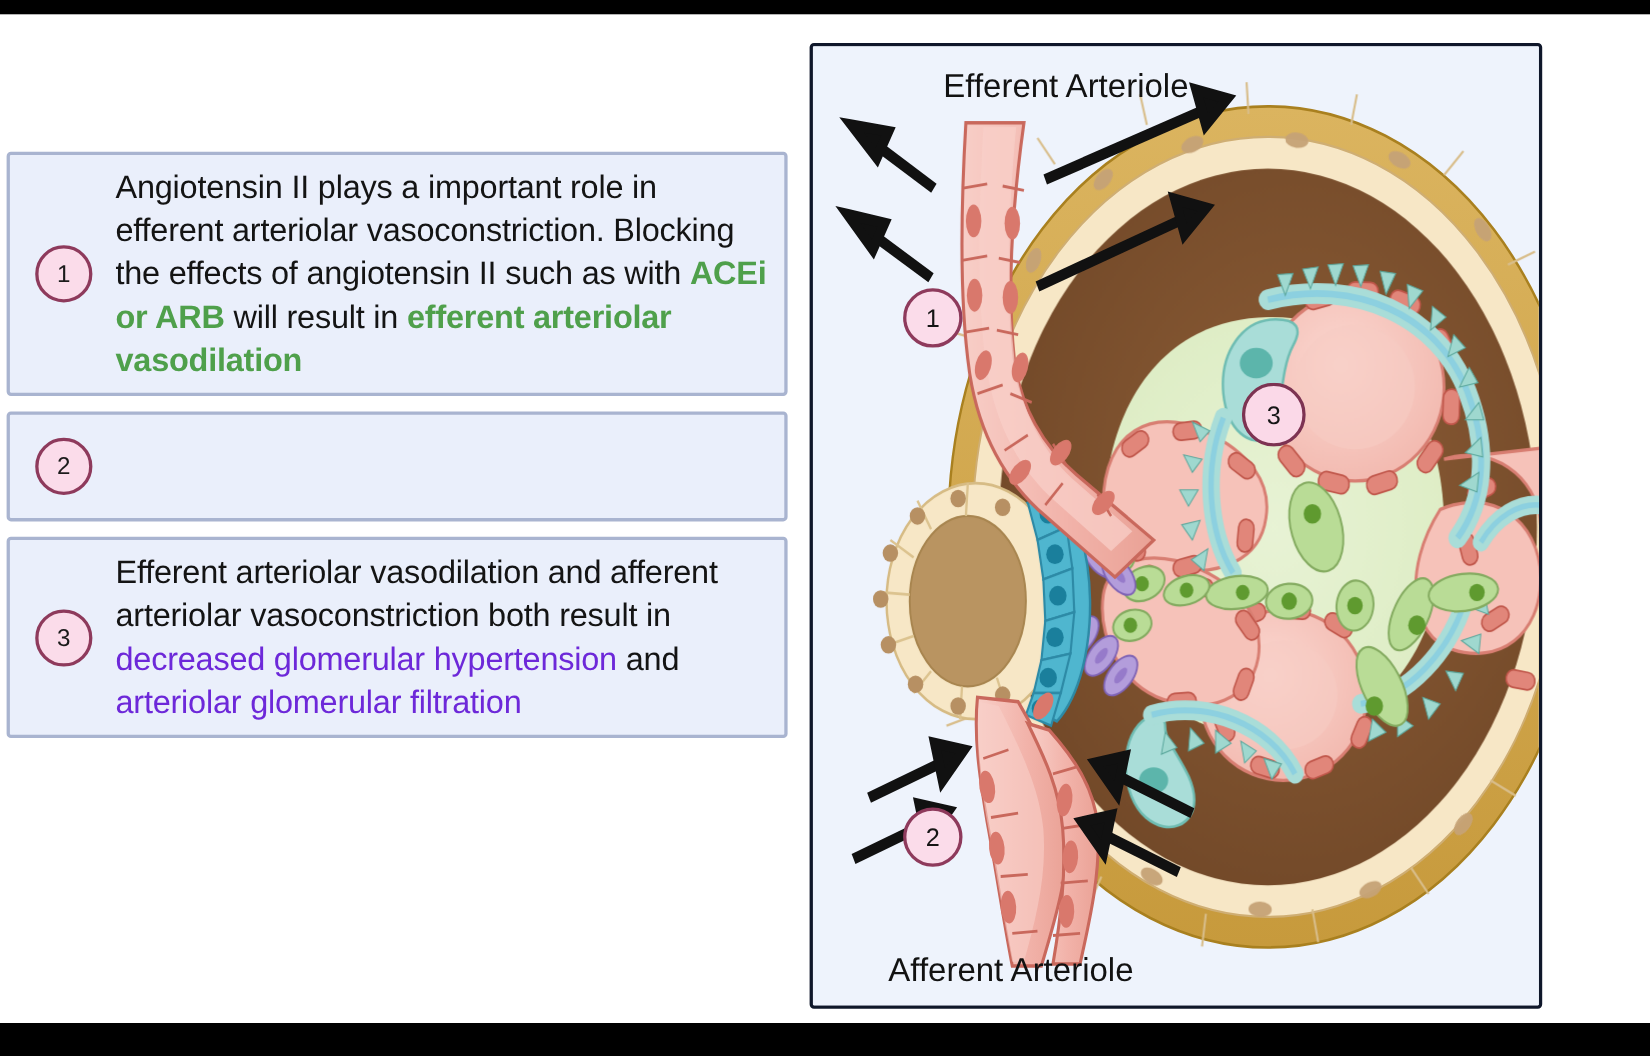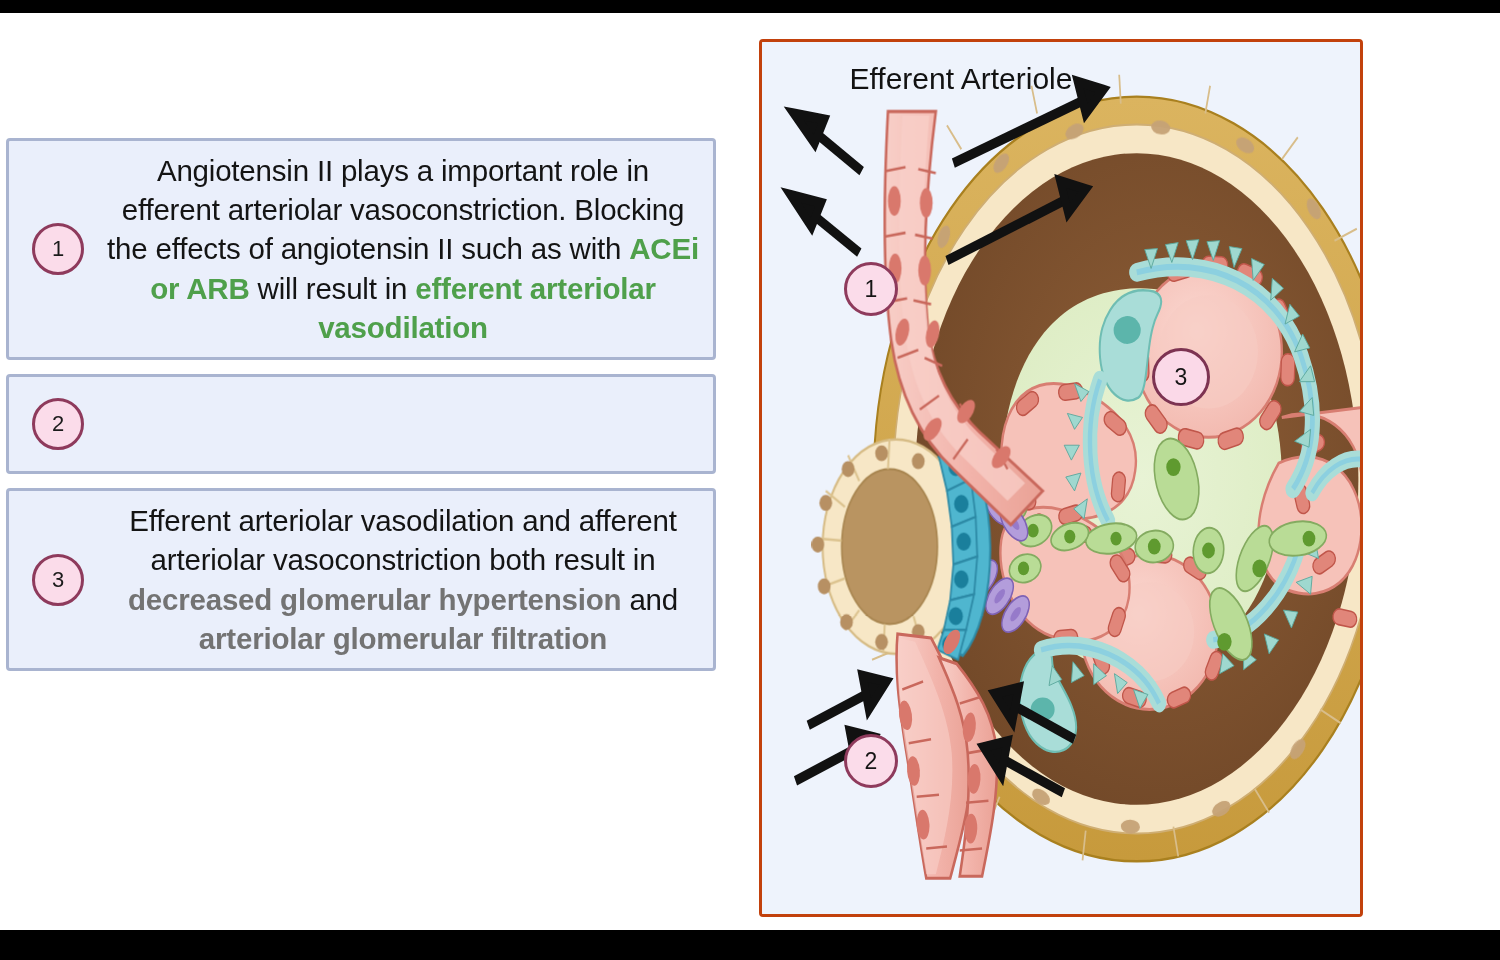--- a/index.html
+++ b/index.html
@@ -37,33 +37,32 @@
     display:flex;align-items:center;justify-content:center;
     font-size:22px;
     color:#1b1b1b;
     font-family:"Liberation Sans",sans-serif;
   }
   .callout-text{
     font-size:29.5px;
     line-height:1.33;
     color:#141414;
     letter-spacing:-0.2px;
-    text-align:center;
   }
   .g{color:#4fa04b;font-weight:bold;}
-  .r{color:#737373;font-weight:bold;}
+  .r{color:#6d28d9;font-weight:normal;}
 
   
   #panel{
     position:absolute;
-    left:759px;top:26px;
-    width:604px;height:878px;
+    left:736px;top:26px;
+    width:666px;height:878px;
     box-sizing:border-box;
     background:#eef3fc;
-    border:3px solid #c2410c;
+    border:3px solid #0f172a;
     border-radius:4px;
     overflow:hidden;
   }
   #panel svg{display:block;width:100%;height:100%;}
 
   .panel-label{
     position:absolute;
     font-size:30px;
     color:#121212;
     font-family:"Liberation Sans",sans-serif;
@@ -513,20 +512,21 @@
 
           <line x1="392" y1="702" x2="320" y2="670"></line>
           <polygon points="292,656 322,650 314,684"></polygon>
 
           <line x1="378" y1="756" x2="306" y2="724"></line>
           <polygon points="278,710 308,704 300,738"></polygon>
         </g>
       </svg>
 
       <div class="panel-label" id="lbl-efferent">Efferent Arteriole</div>
+      <div class="panel-label" id="lbl-afferent">Afferent Arteriole</div>
 
       <div class="panel-badge" id="pbadge-1">1</div>
       <div class="panel-badge" id="pbadge-2">2</div>
       <div class="panel-badge" id="pbadge-3">3</div>
 
     </div>
   </div>
 </div>
 
 </body></html>

